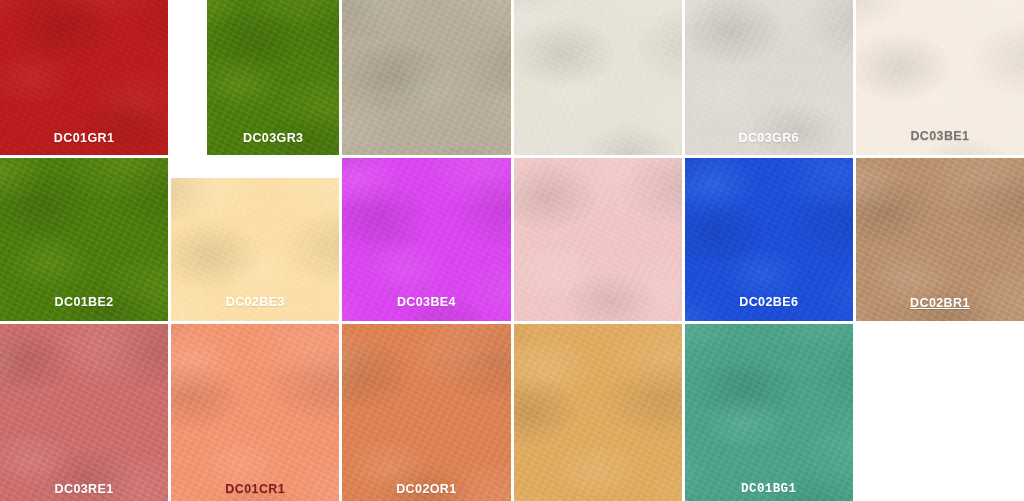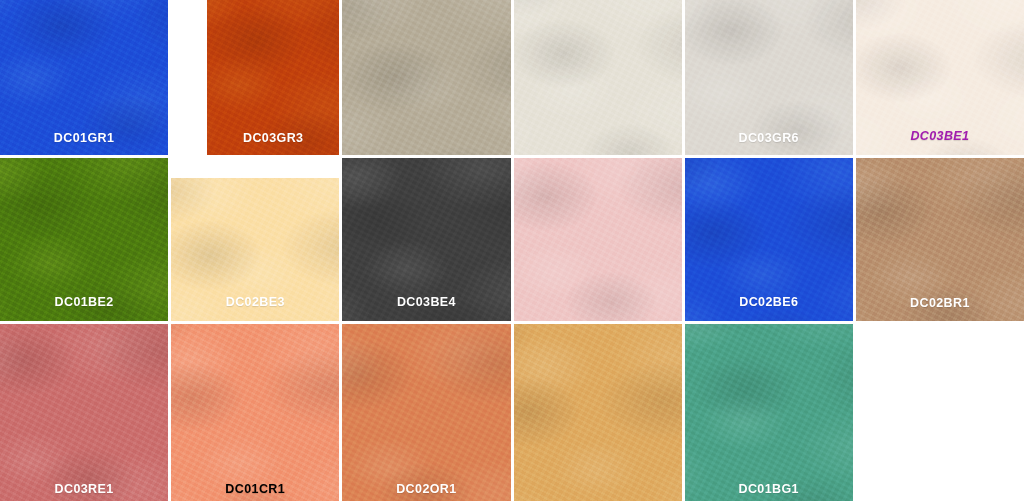--- a/index.html
+++ b/index.html
@@ -87,27 +87,27 @@
     bottom: 12px;
   }
   .row-1 .swatch-label {
     bottom: 11px;
   }
 </style>
 </head>
 <body>
 
 <div id="swatch-grid">
-    <div class="swatch row-1" style="background-color: #1d4ed8; padding-left: 22px;">
+    <div class="swatch row-1" style="background-color: #b91c1c; padding-left: 22px;">
       <span class="tex-a" style="transform: translate(-30px, -25px);"></span>
       <span class="tex-b" style="transform: translate(25px, -30px);"></span>
       <span class="tex-c" style="transform: translate(-15px, 15px);"></span>
       <div class="swatch-label" style="color: rgb(255, 255, 255);">DC01GR1</div>
     </div>
-    <div class="swatch row-1" style="background-color: #c2410c; margin-left: 36px;">
+    <div class="swatch row-1" style="background-color: #4d7c0f; margin-left: 36px;">
       <span class="tex-a" style="transform: translate(-16px, -19px);"></span>
       <span class="tex-b" style="transform: translate(19px, -16px);"></span>
       <span class="tex-c" style="transform: translate(-8px, 8px);"></span>
       <div class="swatch-label" style="color: rgb(255, 255, 255);">DC03GR3</div>
     </div>
     <div class="swatch row-1" style="background-color: rgb(182, 173, 153);">
       <span class="tex-a" style="transform: translate(21px, -16px);"></span>
       <span class="tex-b" style="transform: translate(16px, 21px);"></span>
       <span class="tex-c" style="transform: translate(10.5px, -10.5px);"></span>
     </div>
@@ -119,79 +119,79 @@
     <div class="swatch row-1" style="background-color: rgb(221, 217, 210);">
       <span class="tex-a" style="transform: translate(-25px, -10px);"></span>
       <span class="tex-b" style="transform: translate(10px, -25px);"></span>
       <span class="tex-c" style="transform: translate(-12.5px, 12.5px);"></span>
       <div class="swatch-label" style="color: rgb(255, 255, 255);">DC03GR6</div>
     </div>
     <div class="swatch row-2" style="background-color: rgb(246, 236, 225);">
       <span class="tex-a" style="transform: translate(12px, -7px);"></span>
       <span class="tex-b" style="transform: translate(7px, 12px);"></span>
       <span class="tex-c" style="transform: translate(6px, -6px);"></span>
-      <div class="swatch-label" style="color: #a21caf; font-style: italic;">DC03BE1</div>
+      <div class="swatch-label" style="color: #737373;">DC03BE1</div>
     </div>
     <div class="swatch row-2" style="background-color: #4d7c0f;">
       <span class="tex-a" style="transform: translate(-11px, -4px);"></span>
       <span class="tex-b" style="transform: translate(4px, -11px);"></span>
       <span class="tex-c" style="transform: translate(-5.5px, 5.5px);"></span>
       <div class="swatch-label" style="color: rgb(255, 255, 255);">DC01BE2</div>
     </div>
     <div class="swatch row-2" style="background-color: rgb(251, 223, 167); margin-top: 20px;">
       <span class="tex-a" style="transform: translate(26px, -1px);"></span>
       <span class="tex-b" style="transform: translate(1px, 26px);"></span>
       <span class="tex-c" style="transform: translate(13px, -13px);"></span>
       <div class="swatch-label" style="color: rgb(255, 255, 255);">DC02BE3</div>
     </div>
-    <div class="swatch row-2" style="background-color: #404040;">
+    <div class="swatch row-2" style="background-color: #d946ef;">
       <span class="tex-a" style="transform: translate(3px, 2px);"></span>
       <span class="tex-b" style="transform: translate(-2px, 3px);"></span>
       <span class="tex-c" style="transform: translate(1.5px, -1.5px);"></span>
       <div class="swatch-label" style="color: rgb(255, 255, 255);">DC03BE4</div>
     </div>
     <div class="swatch row-2" style="background-color: rgb(239, 199, 198);">
       <span class="tex-a" style="transform: translate(-20px, 5px);"></span>
       <span class="tex-b" style="transform: translate(-5px, -20px);"></span>
       <span class="tex-c" style="transform: translate(-10px, 10px);"></span>
     </div>
     <div class="swatch row-2" style="background-color: #1d4ed8;">
       <span class="tex-a" style="transform: translate(17px, 8px);"></span>
       <span class="tex-b" style="transform: translate(-8px, 17px);"></span>
       <span class="tex-c" style="transform: translate(8.5px, -8.5px);"></span>
       <div class="swatch-label" style="color: rgb(255, 255, 255);">DC02BE6</div>
     </div>
     <div class="swatch row-3" style="background-color: rgb(185, 145, 111);">
       <span class="tex-a" style="transform: translate(-6px, 11px);"></span>
       <span class="tex-b" style="transform: translate(-11px, -6px);"></span>
       <span class="tex-c" style="transform: translate(-3px, 3px);"></span>
-      <div class="swatch-label" style="color: rgb(255, 255, 255);">DC02BR1</div>
+      <div class="swatch-label" style="color: rgb(255, 255, 255); text-decoration: underline;">DC02BR1</div>
     </div>
     <div class="swatch row-3" style="background-color: rgb(203, 111, 110);">
       <span class="tex-a" style="transform: translate(-29px, 14px);"></span>
       <span class="tex-b" style="transform: translate(-14px, -29px);"></span>
       <span class="tex-c" style="transform: translate(-14.5px, 14.5px);"></span>
       <div class="swatch-label" style="color: rgb(255, 255, 255);">DC03RE1</div>
     </div>
     <div class="swatch row-3" style="background-color: rgb(242, 149, 114);">
       <span class="tex-a" style="transform: translate(8px, 17px);"></span>
       <span class="tex-b" style="transform: translate(-17px, 8px);"></span>
       <span class="tex-c" style="transform: translate(4px, -4px);"></span>
-      <div class="swatch-label" style="color: #000000;">DC01CR1</div>
+      <div class="swatch-label" style="color: #7f1d1d;">DC01CR1</div>
     </div>
     <div class="swatch row-3" style="background-color: rgb(220, 130, 84);">
       <span class="tex-a" style="transform: translate(-15px, 20px);"></span>
       <span class="tex-b" style="transform: translate(-20px, -15px);"></span>
       <span class="tex-c" style="transform: translate(-7.5px, 7.5px);"></span>
       <div class="swatch-label" style="color: rgb(255, 255, 255);">DC02OR1</div>
     </div>
     <div class="swatch row-3" style="background-color: rgb(223, 171, 97);">
       <span class="tex-a" style="transform: translate(22px, 23px);"></span>
       <span class="tex-b" style="transform: translate(-23px, 22px);"></span>
       <span class="tex-c" style="transform: translate(11px, -11px);"></span>
     </div>
     <div class="swatch row-3" style="background-color: rgb(75, 162, 136);">
       <span class="tex-a" style="transform: translate(-1px, -24px);"></span>
       <span class="tex-b" style="transform: translate(24px, -1px);"></span>
       <span class="tex-c" style="transform: translate(-0.5px, 0.5px);"></span>
-      <div class="swatch-label" style="color: rgb(255, 255, 255);">DC01BG1</div>
+      <div class="swatch-label" style="color: rgb(255, 255, 255); font-family: Liberation Mono, monospace;">DC01BG1</div>
     </div>
   </div>
 
 </body></html>

